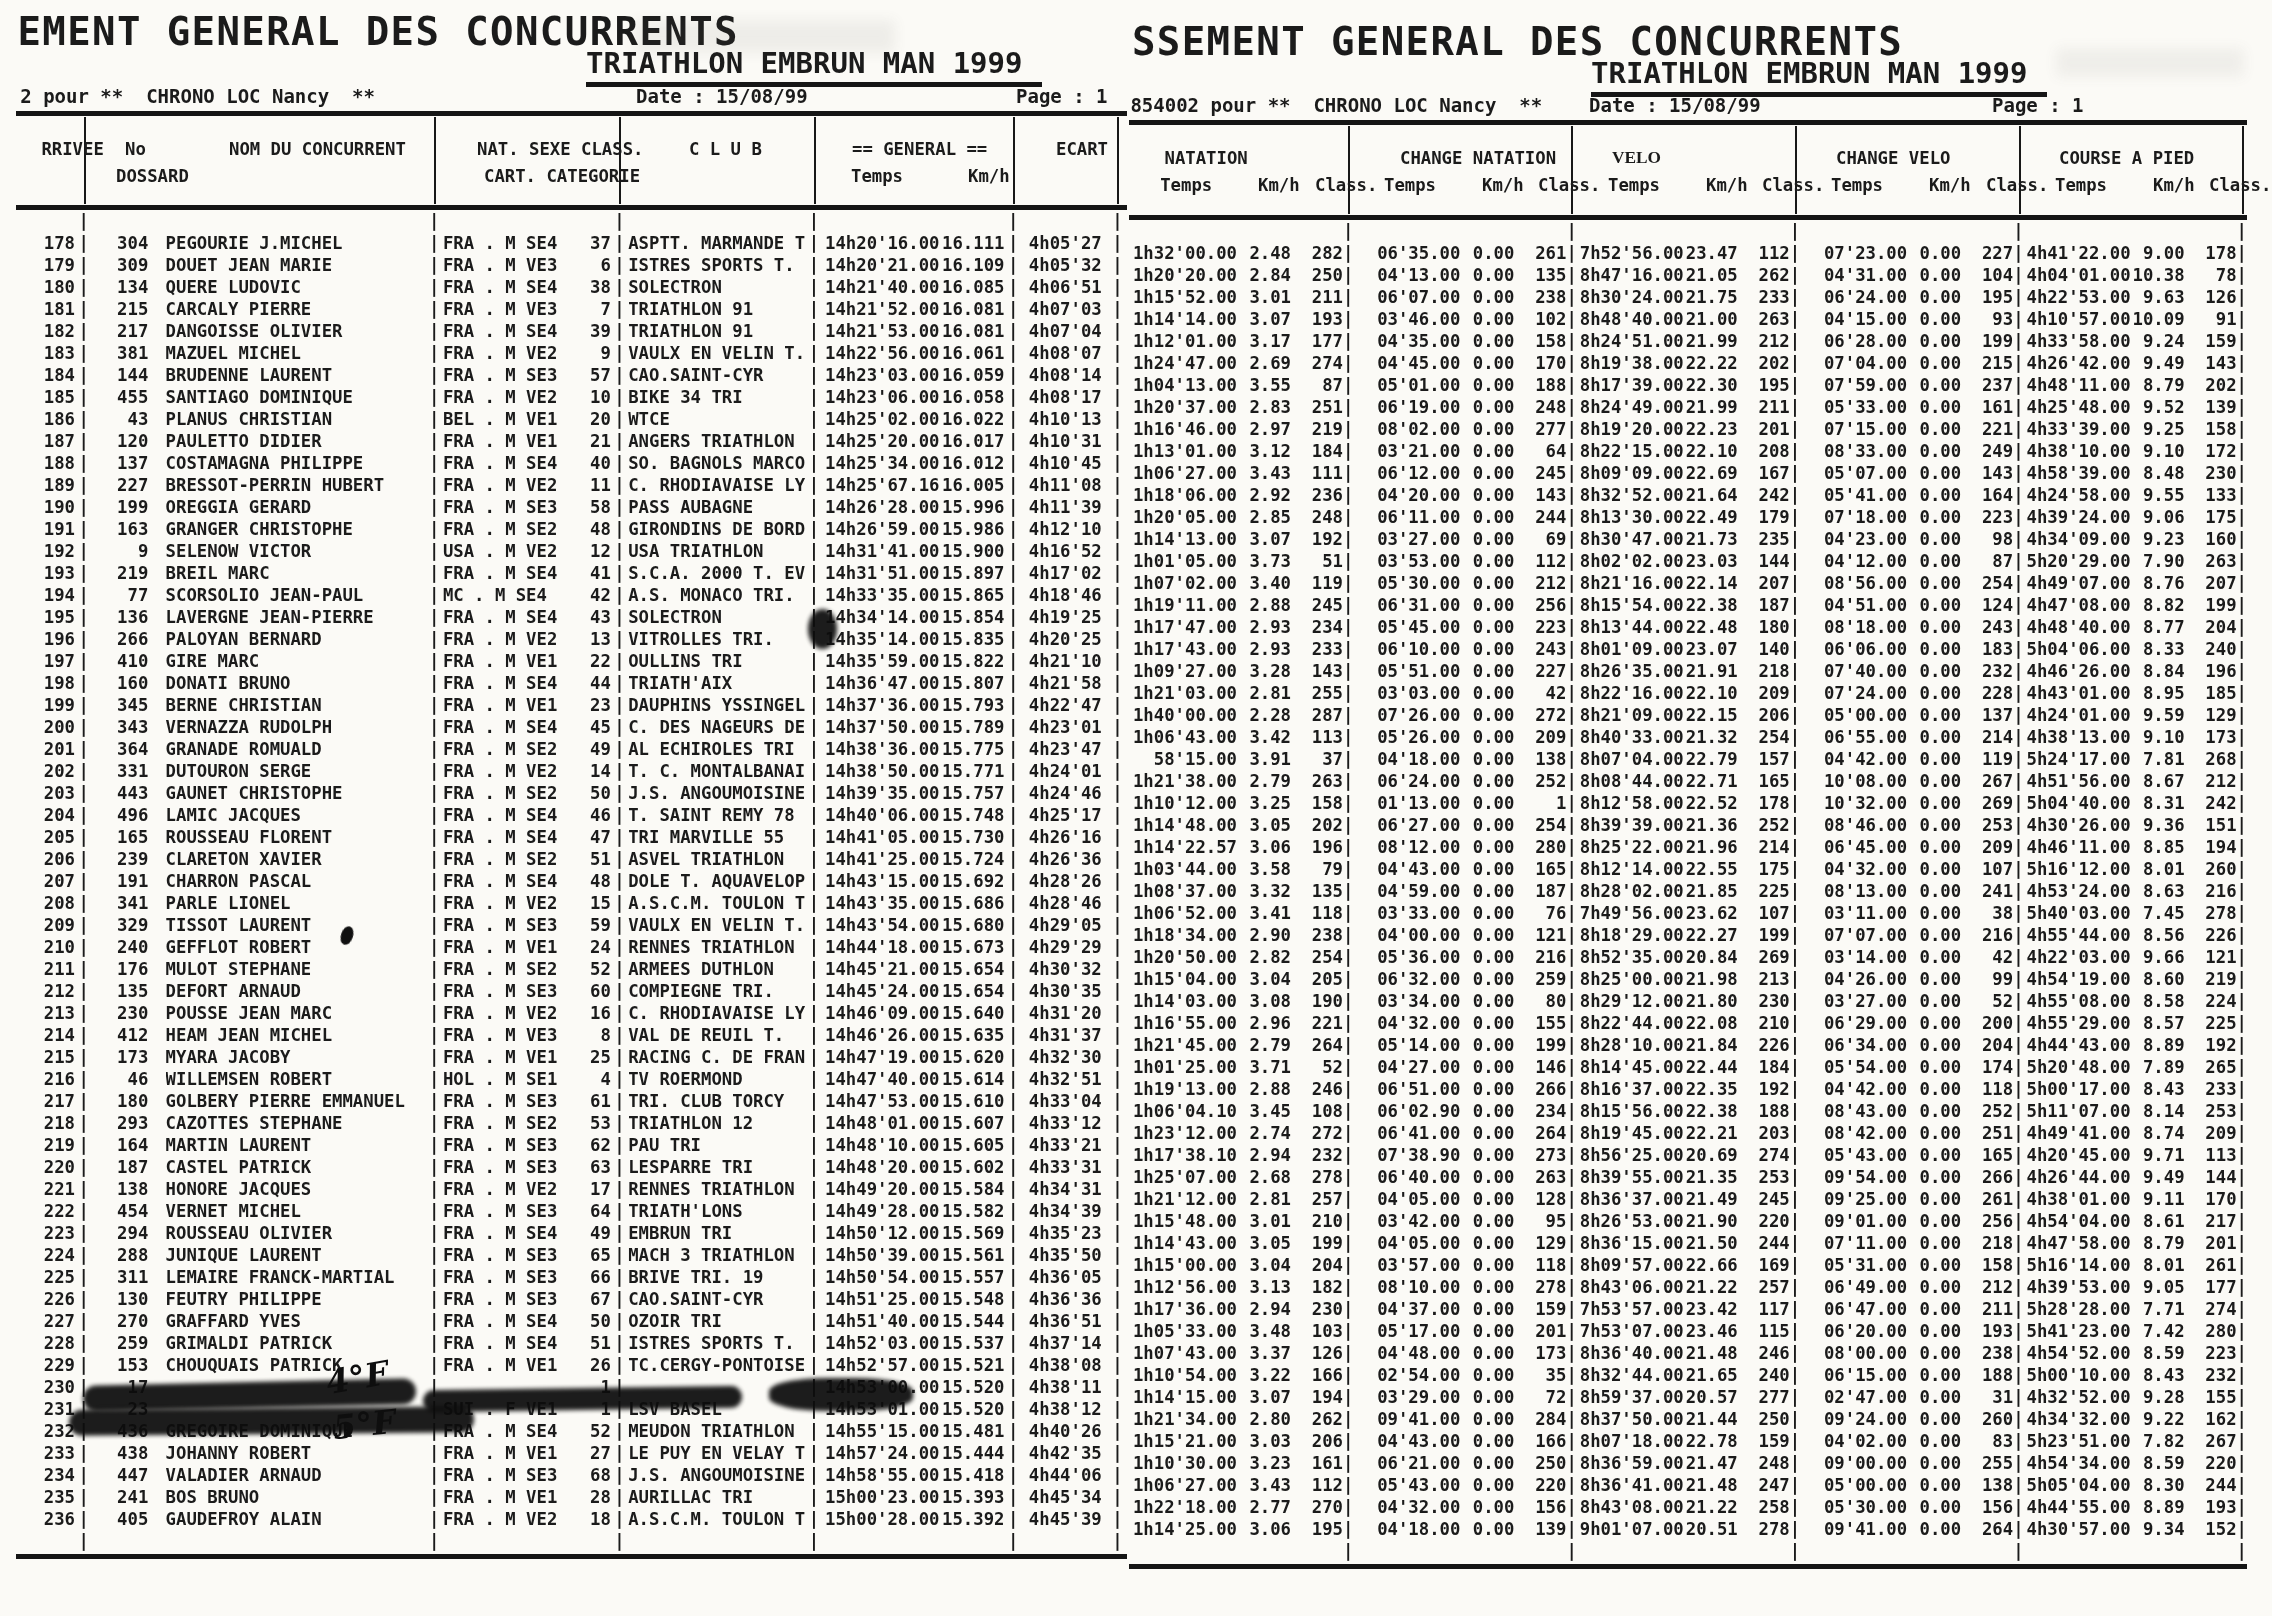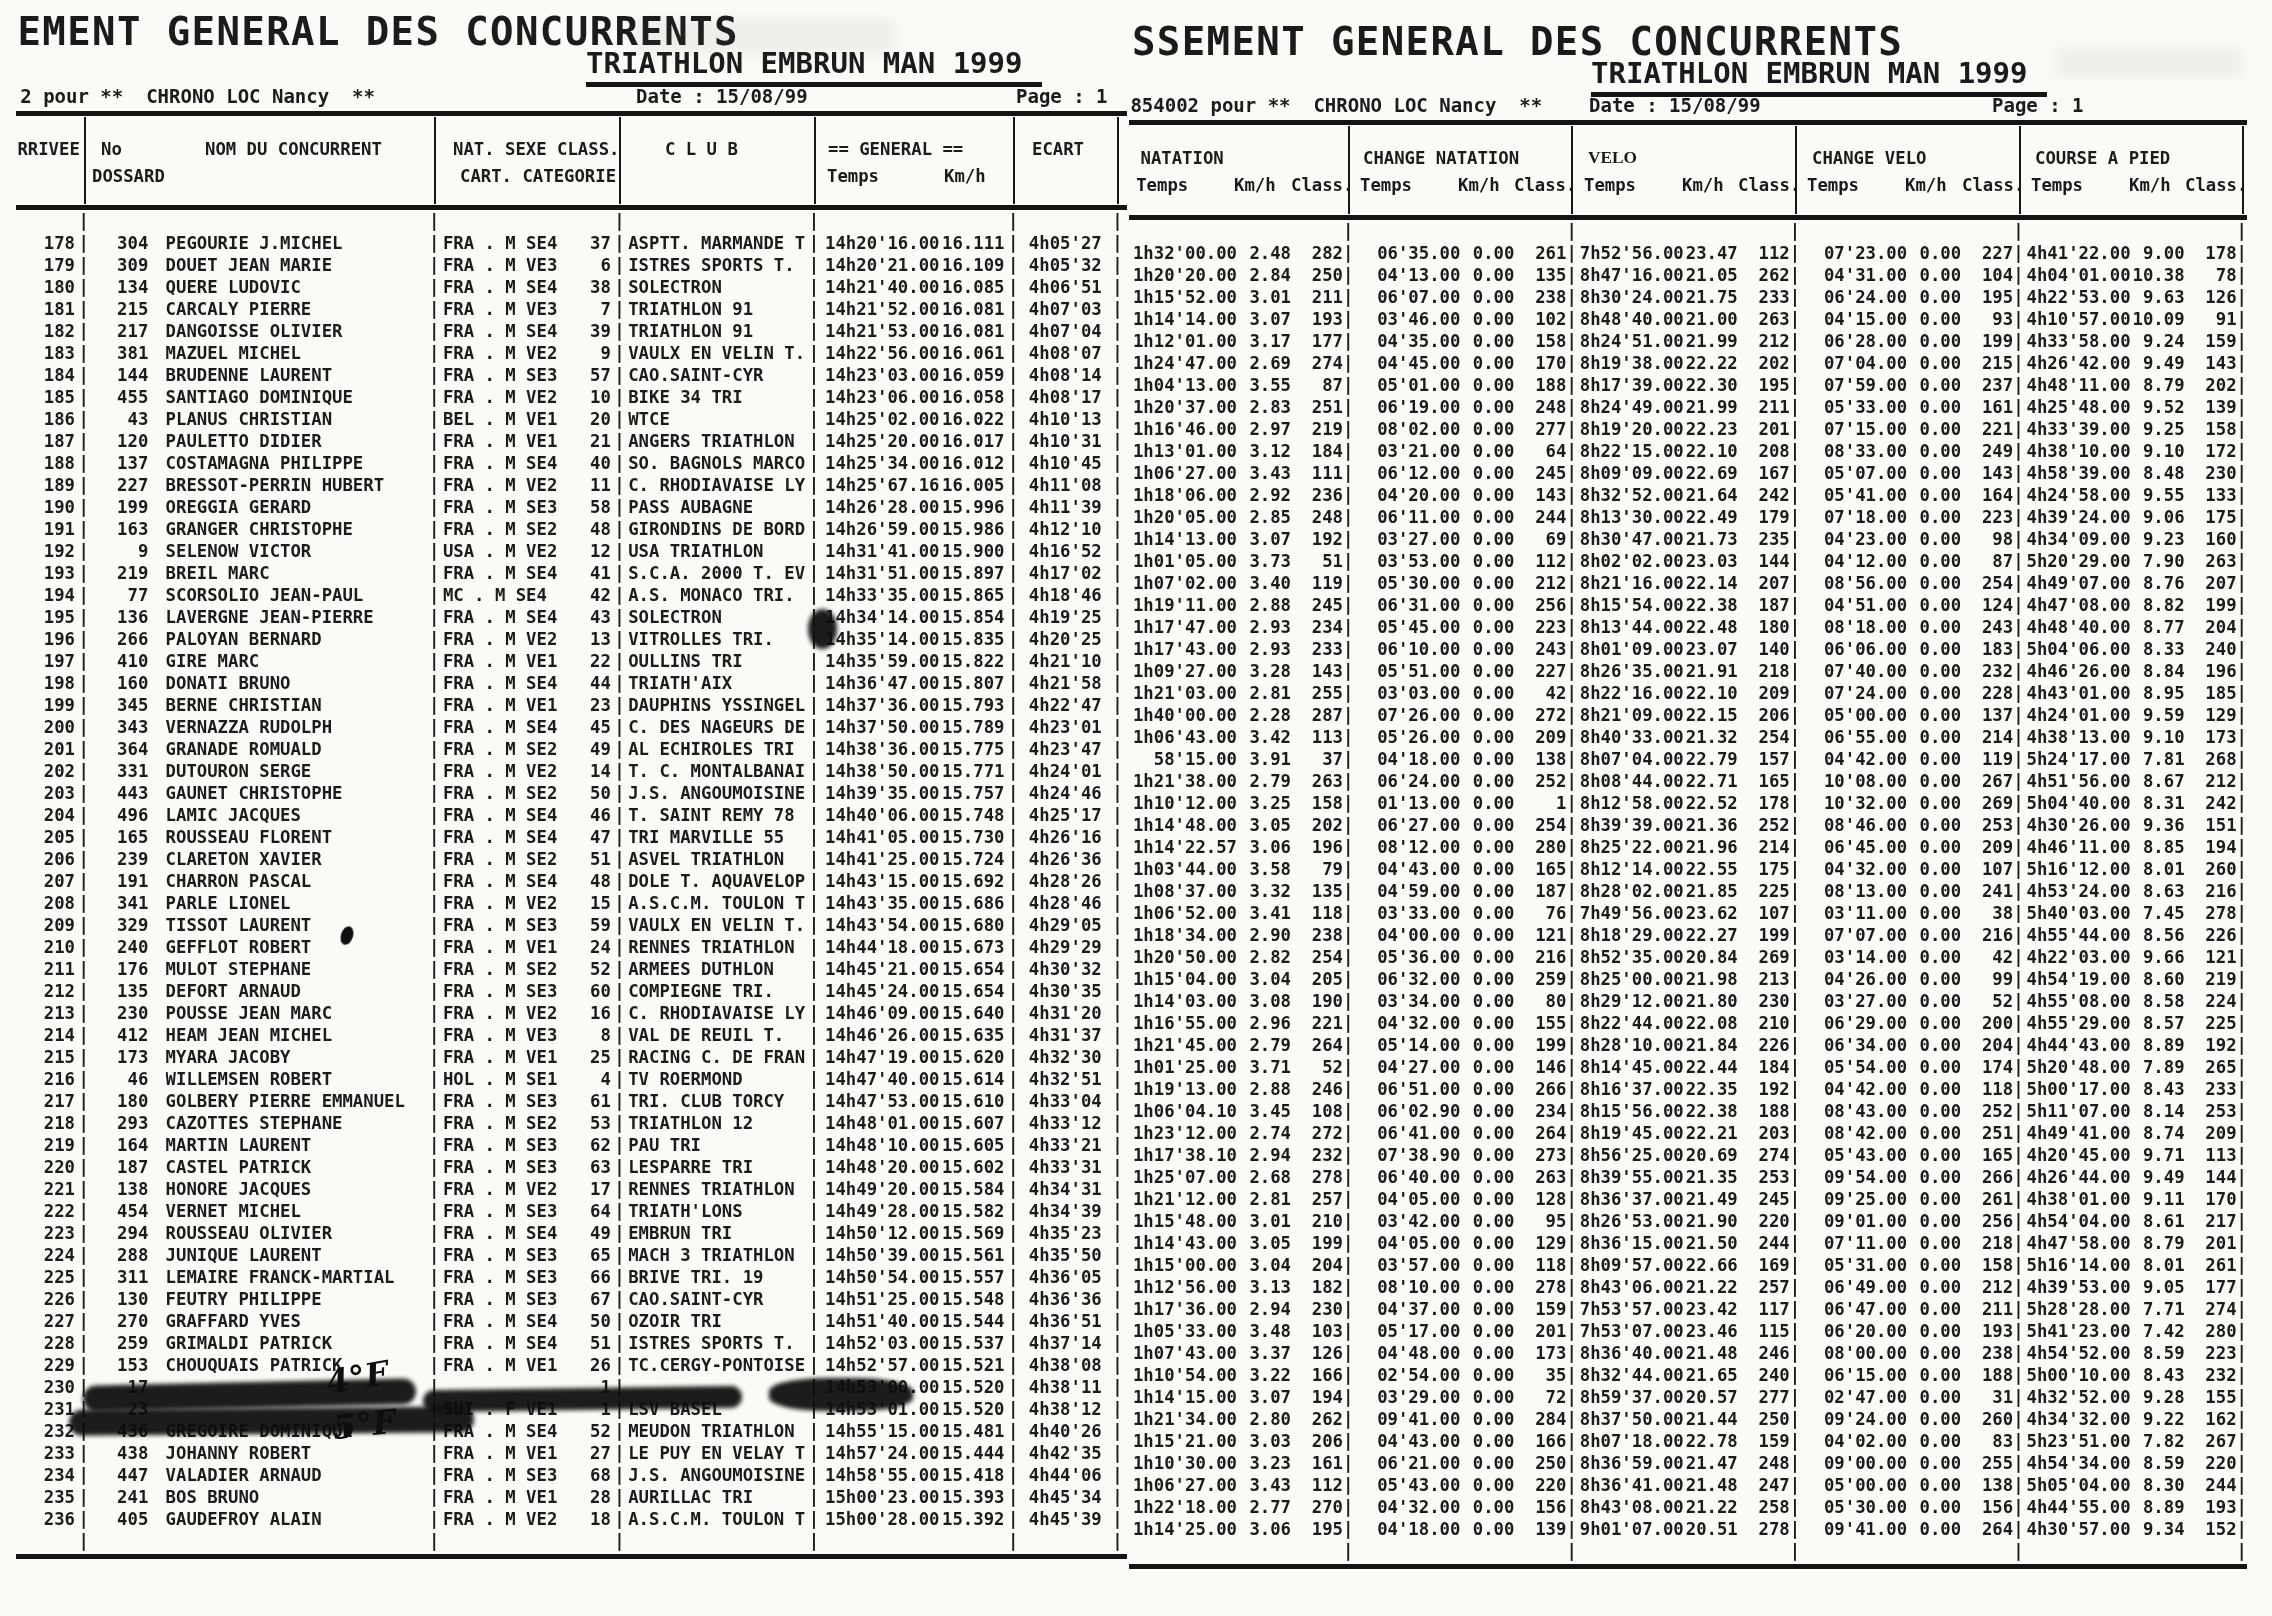--- a/index.html
+++ b/index.html
@@ -8,21 +8,21 @@
   .page{position:absolute;top:0;height:1616px;}
   .page.left{left:16px;width:1115px;}
   .page.right{left:1129px;width:1144px;}
   .heading{position:absolute;font:700 39px "DejaVu Sans Mono",monospace;letter-spacing:1.4px;white-space:pre;}
   .doc-title{position:absolute;font:700 29px "DejaVu Sans Mono",monospace;white-space:pre;
              border-bottom:5px solid #161616;padding:0 19px 2.2px 0;}
   .meta{position:absolute;font:700 19px "DejaVu Sans Mono",monospace;white-space:pre;text-align:right;}
   .hrule{position:absolute;height:5px;background:#151515;}
   .thead{position:absolute;}
   .vline{position:absolute;top:0;bottom:0;width:2.2px;background:#181818;}
-  .hlbl{position:absolute;font:700 17.3px "DejaVu Sans Mono",monospace;white-space:pre;}
+  .hlbl{position:absolute;font:700 17.3px "DejaVu Sans Mono",monospace;white-space:pre;margin-left:24px;}
   .rows{position:absolute;display:flex;flex-direction:column;}
   .rows-tail{position:absolute;}
   .row{display:flex;height:22px;line-height:22.4px;font:700 17.3px "DejaVu Sans Mono",monospace;
        white-space:pre;}
   .l-sep,.r-s{text-align:center;}
   .l-sep::before,.r-s::before{content:"|";}
   .l-arr{width:59px;text-align:right;}
   .l-sep{width:17.3px;}
   .l-dos{width:56px;text-align:right;}
   .l-gap{width:17.3px;}
@@ -1171,21 +1171,21 @@
 
     <div class="hrule" style="top:120px;left:0;width:1118px;"></div>
 
     <div class="thead" style="top:126px;left:0;width:1118px;height:88px;">
       <div class="vline" style="left:219px;"></div>
       <div class="vline" style="left:442px;"></div>
       <div class="vline" style="left:666px;"></div>
       <div class="vline" style="left:890px;"></div>
       <div class="vline" style="left:1113px;"></div>
       <div class="hlbl" style="top:21.6px;left:11.5px;">NATATION</div>
-      <div class="hlbl" style="top:21.6px;left:234px;">CHANGE NATATION</div>
+      <div class="hlbl" style="top:21.6px;left:247px;">CHANGE NATATION</div>
       <div class="hlbl" style="top:21.6px;left:459px;font-family:Liberation Serif, serif;">VELO</div>
       <div class="hlbl" style="top:21.6px;left:683px;">CHANGE VELO</div>
       <div class="hlbl" style="top:21.6px;left:906px;">COURSE A PIED</div>
       <div class="hlbl" style="top:49px;left:7.2px;">Temps</div>
       <div class="hlbl" style="top:49px;left:105px;">Km/h</div>
       <div class="hlbl" style="top:49px;left:162px;">Class.</div>
       <div class="hlbl" style="top:49px;left:231px;">Temps</div>
       <div class="hlbl" style="top:49px;left:329px;">Km/h</div>
       <div class="hlbl" style="top:49px;left:385px;">Class.</div>
       <div class="hlbl" style="top:49px;left:455px;">Temps</div>

